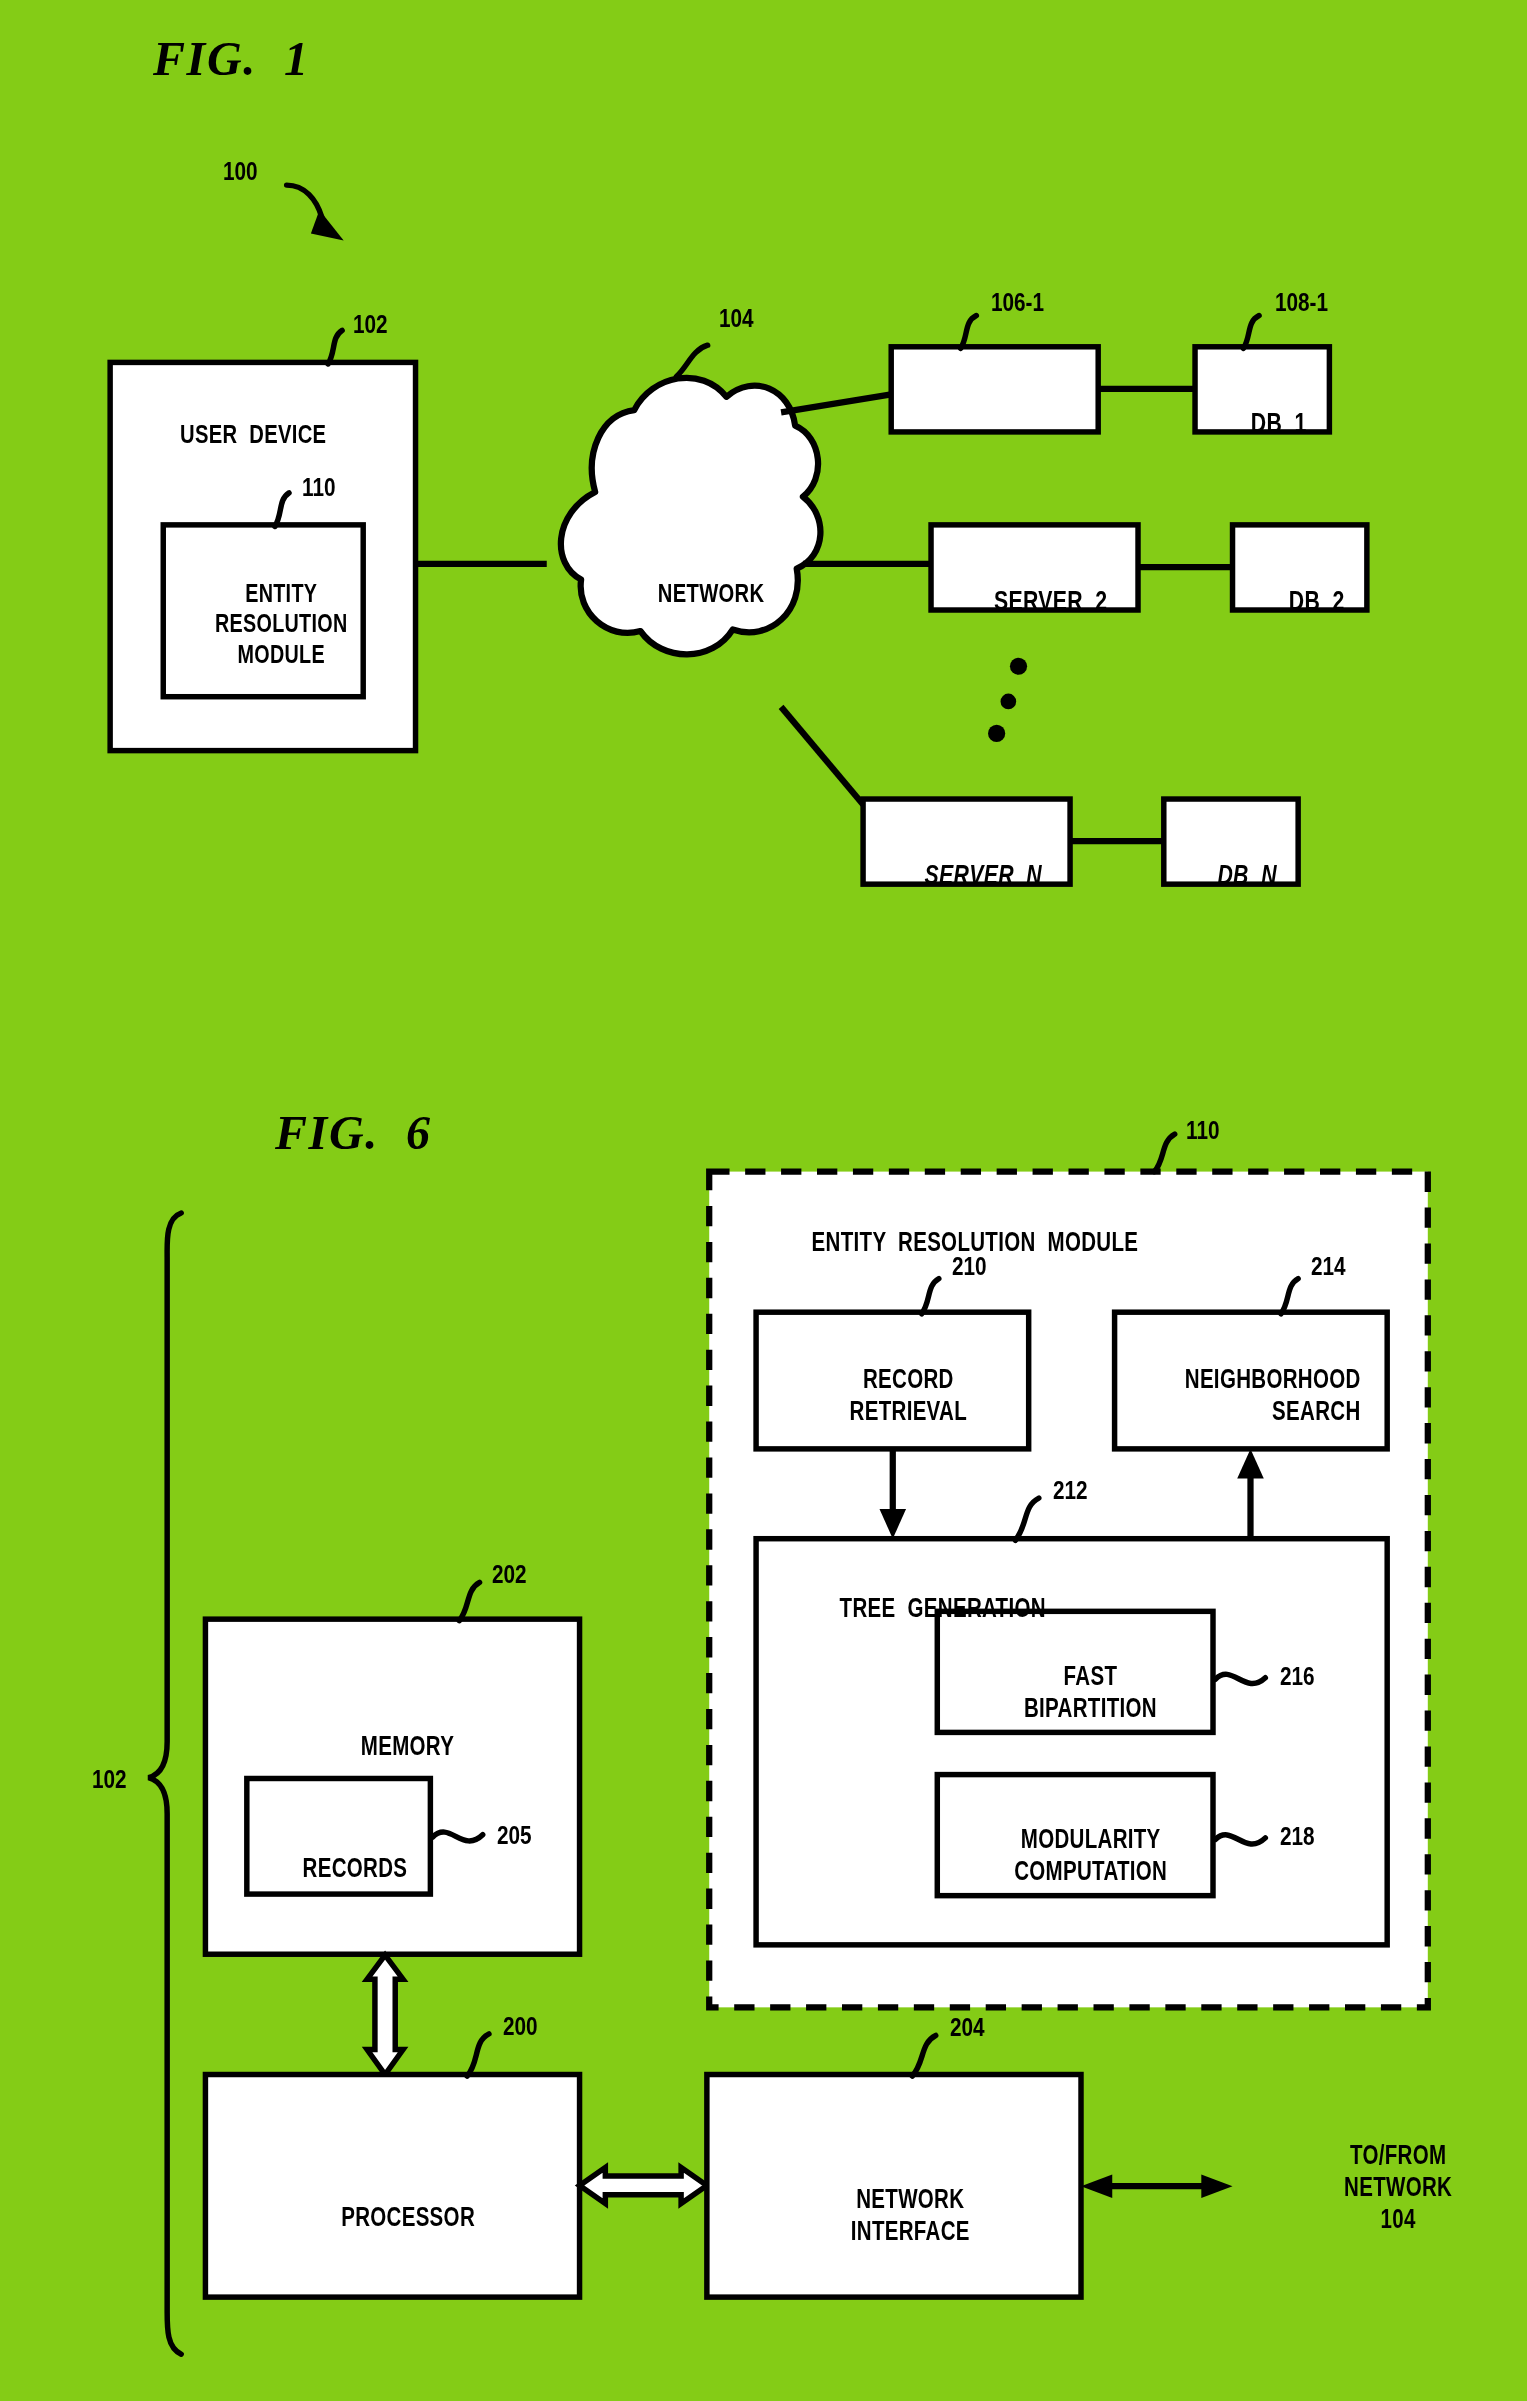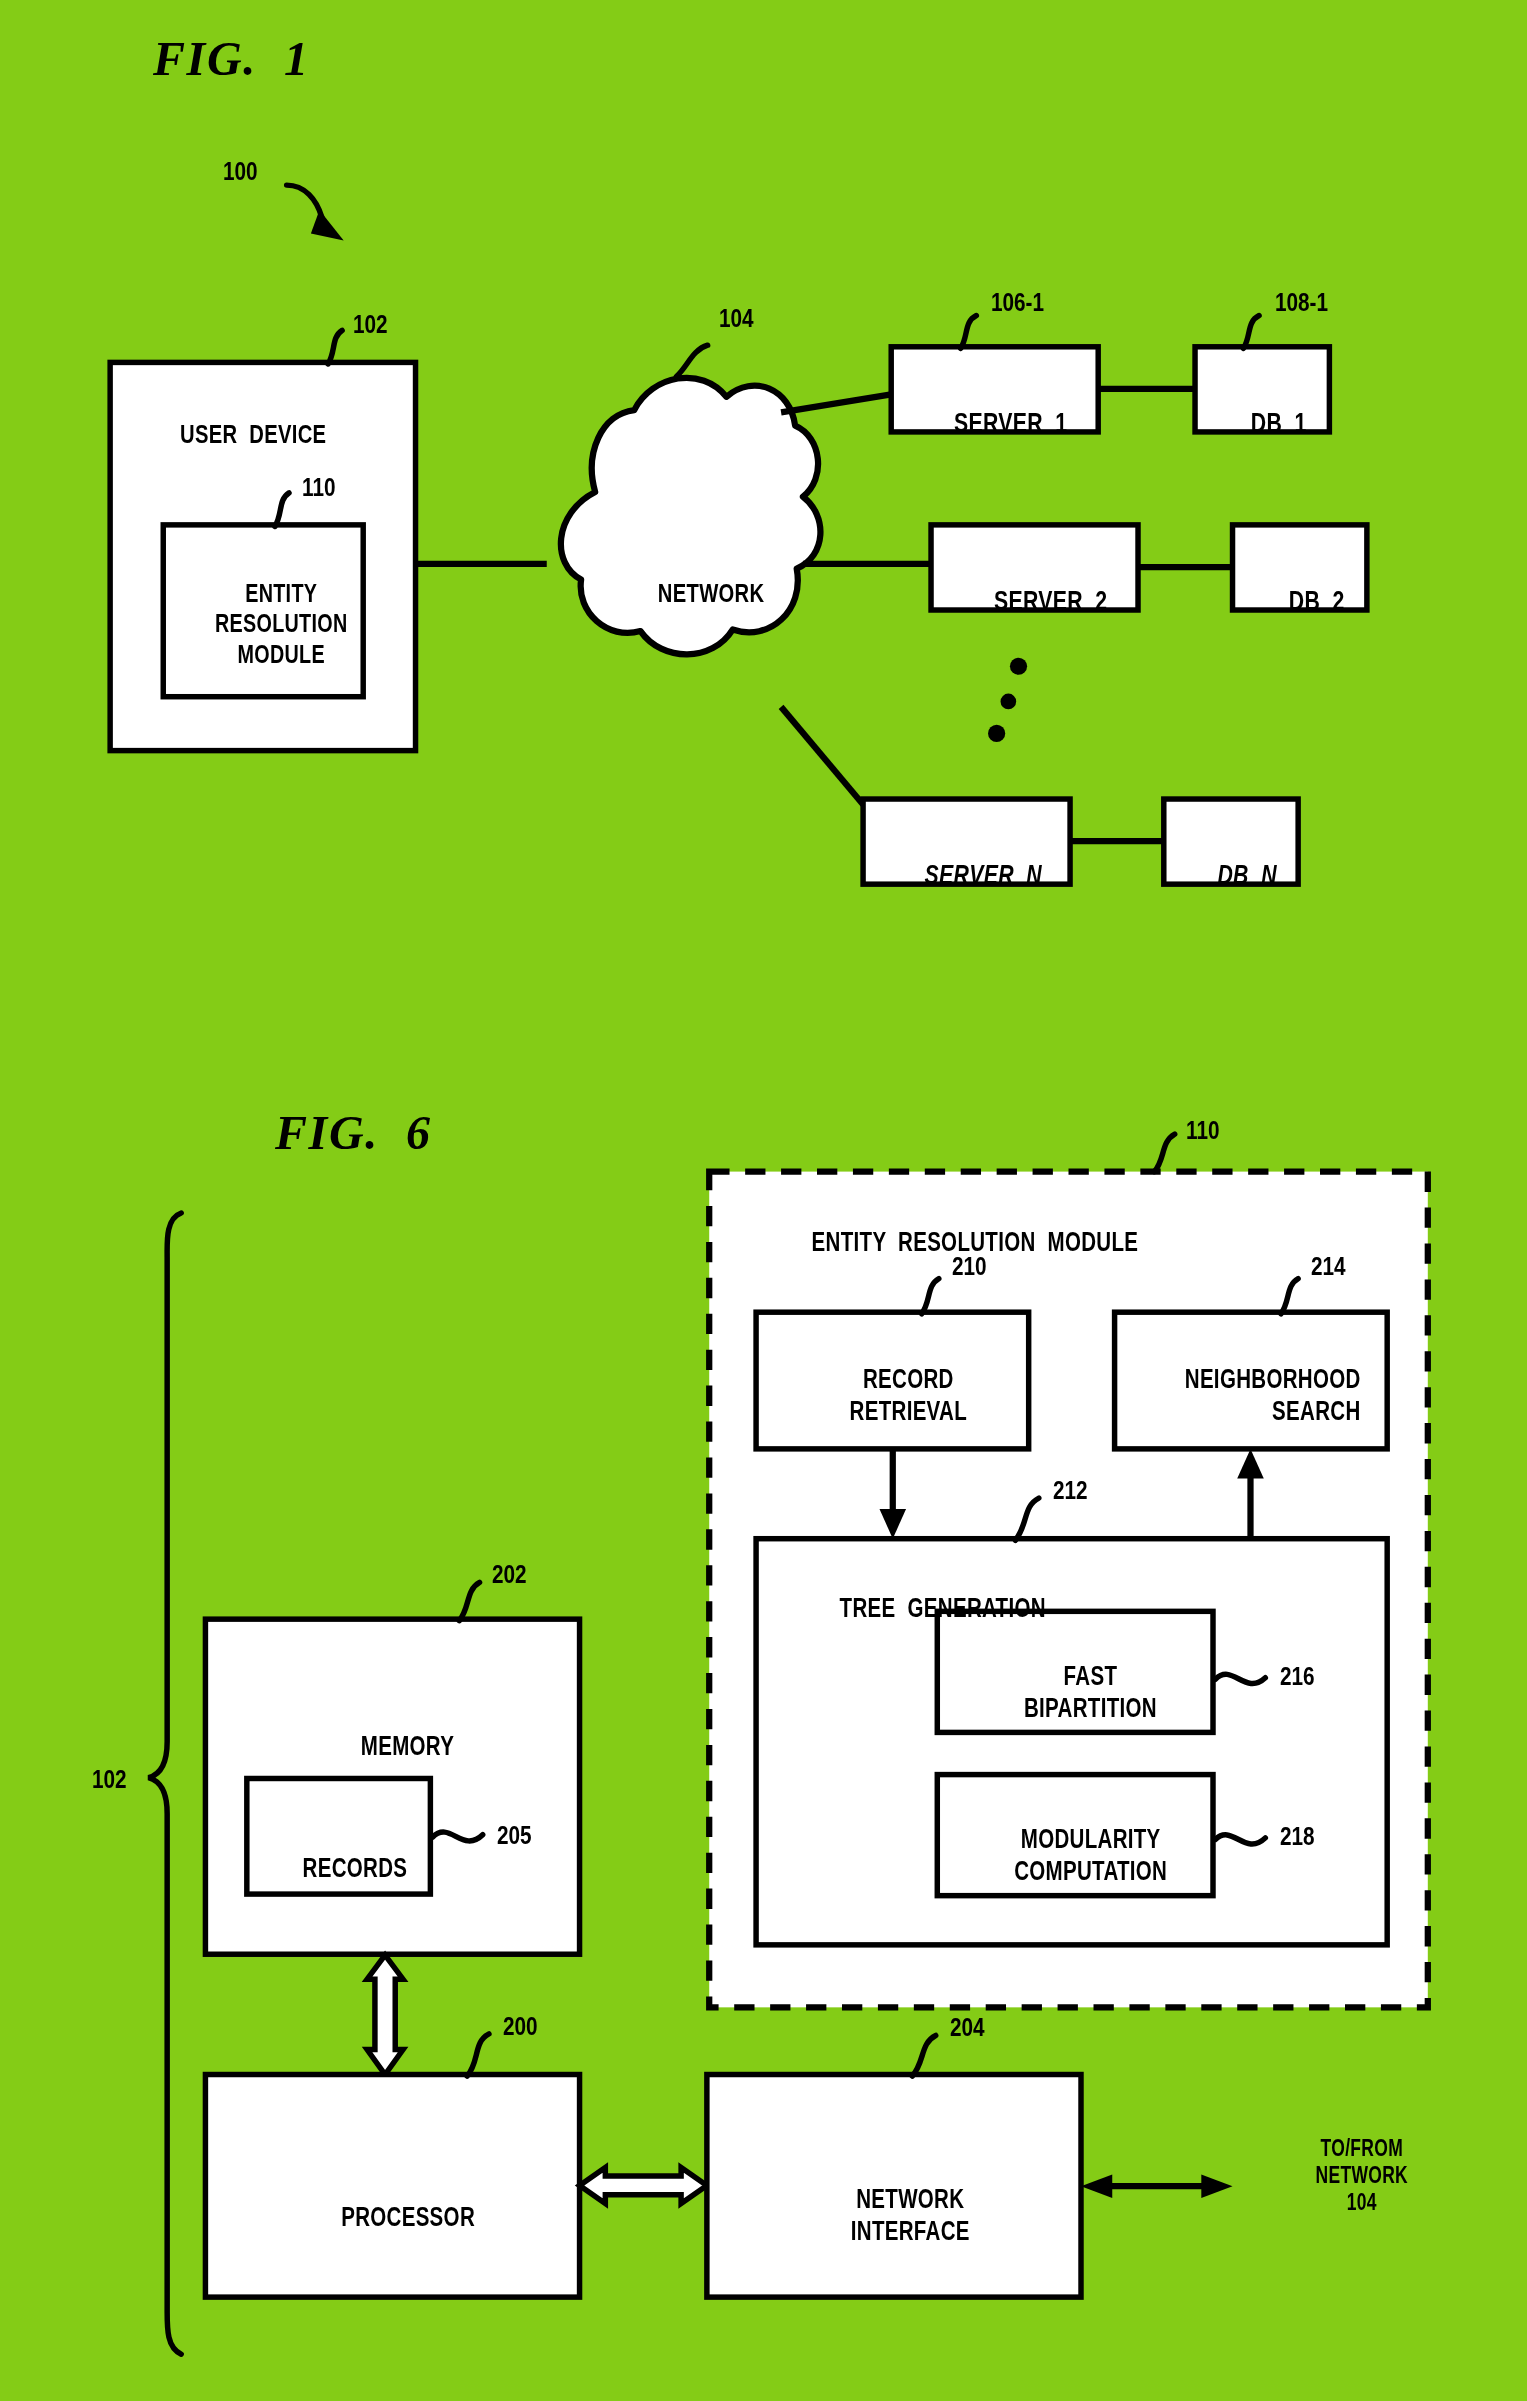--- a/index.html
+++ b/index.html
@@ -196,23 +196,20 @@
 RESOLUTION
 MODULE</span>
   </div>
   <div class="ref-num" style="left:302px; top:472px;">110</div>
 
   <div class="box-label" style="left:594px; top:547px; width:203px; font-size:26.6px;">
     <span class="sq">NETWORK</span>
   </div>
   <div class="ref-num" style="left:719px; top:303px;">104</div>
 
-  <div class="box-label" style="left:891px; top:373px; width:207px; font-size:28px;">
-    <span class="sq">SERVER  1</span>
-  </div>
   <div class="ref-num" style="left:991px; top:287px;">106-1</div>
 
   <div class="box-label" style="left:1195px; top:373px; width:134px; font-size:28px;">
     <span class="sq">DB  1</span>
   </div>
   <div class="ref-num" style="left:1275px; top:287px;">108-1</div>
 
   <div class="box-label" style="left:931px; top:551px; width:207px; font-size:28px;">
     <span class="sq">SERVER  2</span>
   </div>
@@ -281,20 +278,20 @@
     <span class="sq">PROCESSOR</span>
   </div>
   <div class="ref-num" style="left:503px; top:2011px;">200</div>
 
   <div class="box-label" style="left:707px; top:2152px; width:374px; font-size:27px;">
     <span class="sq" style="white-space:pre-line; display:inline-block;">NETWORK
 INTERFACE</span>
   </div>
   <div class="ref-num" style="left:950px; top:2012px;">204</div>
 
-  <div class="box-label" style="left:1239px; top:2108px; width:219px; font-size:23px;">
+  <div class="box-label" style="left:1273px; top:2108px; width:219px; font-size:27px;">
     <span class="sq" style="white-space:pre-line; display:inline-block;">TO/FROM
 NETWORK
 104</span>
   </div>
 
 </div>
 
 
 </body></html>

